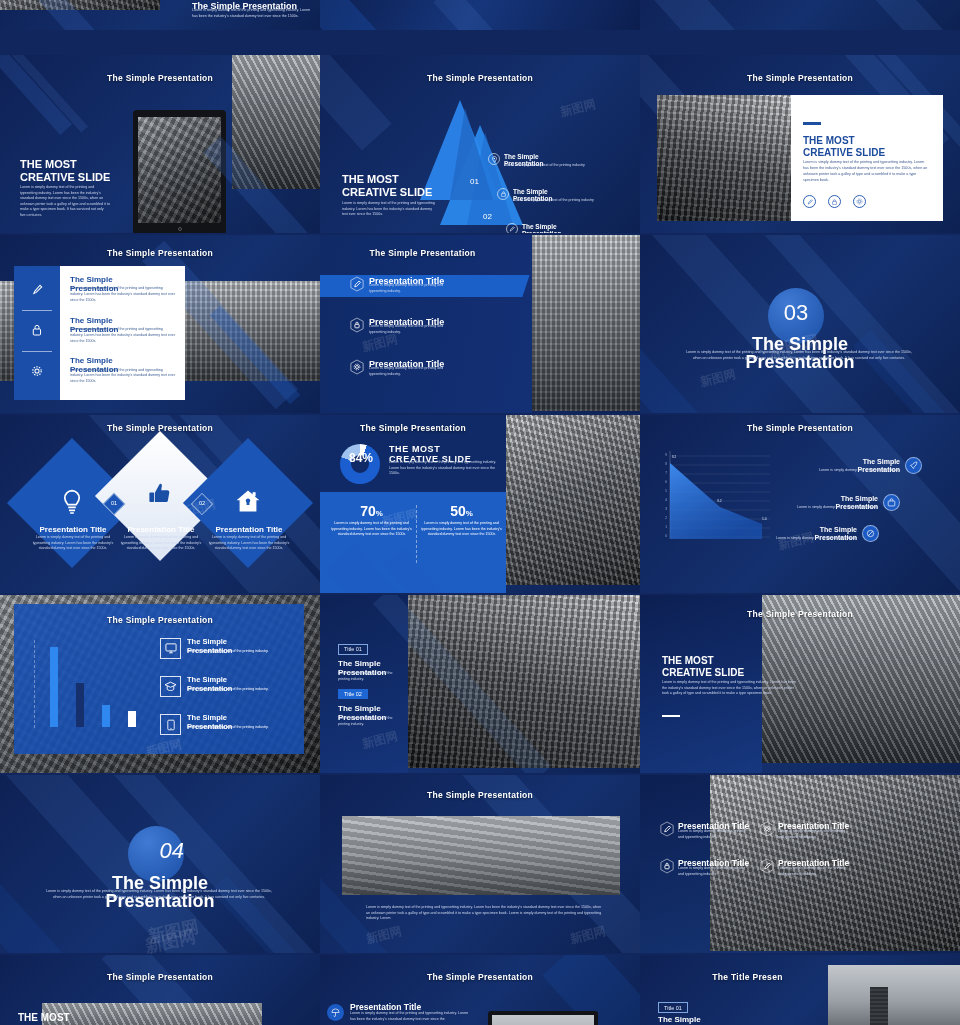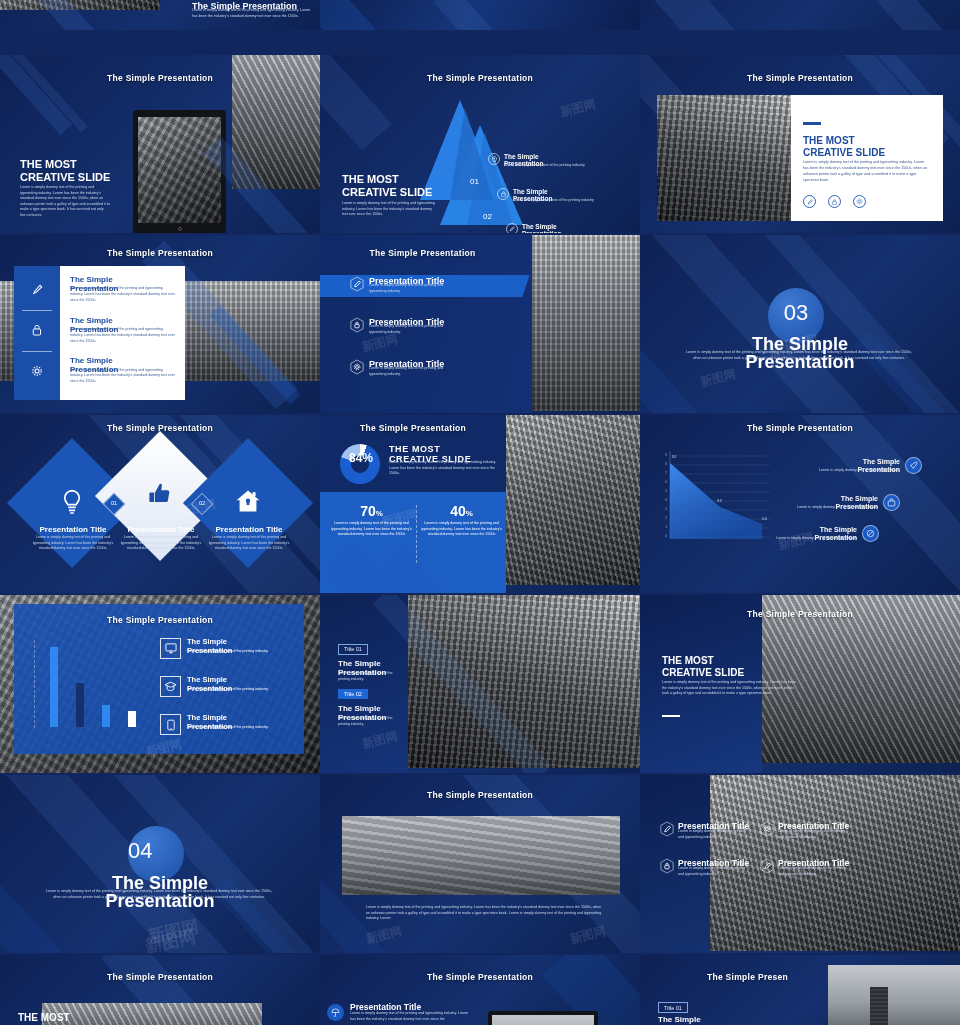--- a/index.html
+++ b/index.html
@@ -380,21 +380,21 @@
 
     <div style="position:absolute;left:10px;top:88px;width:83px;text-align:center;">
       <div style="color:#fff;font-size:14px;font-weight:bold;">
         <span>70</span><span style="font-size:8px;">%</span>
       </div>
       <div class="btxt btxt-w" style="margin-top:2px;">Lorem  is simply dummy text of the printing and typesetting industry. Lorem  has been the industry's standard dummy text ever since the 1500s</div>
     </div>
     <div style="position:absolute;left:96px;top:90px;width:1px;height:58px;border-left:1px dashed rgba(255,255,255,.45);"></div>
     <div style="position:absolute;left:100px;top:88px;width:83px;text-align:center;">
       <div style="color:#fff;font-size:14px;font-weight:bold;">
-        <span>40</span><span style="font-size:8px;">%</span>
+        <span>50</span><span style="font-size:8px;">%</span>
       </div>
       <div class="btxt btxt-w" style="margin-top:2px;">Lorem  is simply dummy text of the printing and typesetting industry. Lorem  has been the industry's standard dummy text ever since the 1500s</div>
     </div>
     <div class="wm sm" style="left:62px;top:95px;transform:rotate(-14deg);">新图网</div>
   </div>
 
   <div class="slide" style="left:640px;top:415px;width:320px;height:178px;">
     <div class="bg-navy"></div>
     <div class="diag3" style="left:250px;top:-60px;width:46px;height:300px;"></div>
     <div class="ttl hdr" style="top:8px;">The Simple Presentation</div>
@@ -567,21 +567,21 @@
     <div style="position:absolute;left:22px;top:120px;width:18px;height:2px;background:#fff;"></div>
   </div>
 
   <div class="slide" style="left:0;top:775px;width:320px;height:178px;">
     <div class="bg-navy"></div>
     <div class="diag3" style="left:95px;top:-60px;width:46px;height:300px;"></div>
     <div class="diag3" style="left:200px;top:-60px;width:30px;height:300px;"></div>
     <div class="diag2" style="left:22px;top:95px;width:40px;height:180px;opacity:.45;"></div>
     <div class="diag2" style="left:268px;top:85px;width:22px;height:180px;opacity:.4;"></div>
     <div class="circ" style="position:absolute;left:128px;top:51px;width:56px;height:56px;background:radial-gradient(circle at 35% 28%,#3f7ad4,#1c4fa6);"></div>
-    <div class="sect-num" style="position:absolute;left:128px;top:63px;width:56px;text-align:left;font-size:22px;">04</div>
+    <div class="sect-num" style="position:absolute;left:128px;top:63px;width:56px;text-align:right;font-size:22px;font-style:italic;">04</div>
     <div style="position:absolute;left:0;right:0;top:98px;text-align:center;color:#fff;font-size:18px;font-weight:bold;">The Simple</div>
     <div style="position:absolute;left:0;right:0;top:116px;text-align:center;color:#fff;font-size:18px;font-weight:bold;">Presentation</div>
     <div class="btxt" style="position:absolute;left:45px;top:114px;width:228px;text-align:center;">Lorem  is simply dummy text of the printing and typesetting industry. Lorem  has been the industry's standard dummy text ever since the 1500s, when an unknown printer took a galley of type and scrambled it to make a type specimen book. It has survived not only five centuries.</div>
     <div class="wm" style="left:148px;top:145px;transform:rotate(-12deg);">新图网</div>
   </div>
 
   <div class="slide" style="left:320px;top:775px;width:320px;height:178px;">
     <div class="bg-navy"></div>
     <div class="diag3" style="left:230px;top:-50px;width:40px;height:280px;"></div>
     <div class="diag2" style="left:30px;top:85px;width:30px;height:180px;opacity:.4;"></div>
@@ -673,21 +673,21 @@
     <div class="photo" style="left:168px;top:56px;width:110px;height:70px;background:#111317;border-radius:3px;">
       <div class="sky" style="position:absolute;left:4px;top:4px;right:4px;bottom:8px;"></div>
     </div>
   </div>
 
   <div class="slide" style="left:640px;top:955px;width:320px;height:70px;">
     <div class="bg-navy"></div>
     <div class="photo sky" style="left:188px;top:10px;width:132px;height:60px;">
       <div style="position:absolute;left:42px;top:22px;width:18px;height:40px;background:repeating-linear-gradient(0deg,#3a3d42 0 2px,#2a2d31 2px 4px);"></div>
     </div>
-    <div class="ttl hdr" style="top:17px;width:215px;">The Simple Presen</div>
+    <div class="ttl hdr" style="top:17px;width:215px;">The Title Presen</div>
     <span style="position:absolute;left:18px;top:47px;display:inline-block;border:1px solid #7fa6e0;color:#e7eefb;font-size:5.5px;padding:1.5px 5px;">Title 01</span>
     <div style="position:absolute;left:18px;top:60px;color:#fff;font-size:8px;font-weight:bold;">The Simple</div>
   </div>
 
   <div class="wm" style="left:145px;top:930px;transform:rotate(-12deg);">新图网</div>
   <div class="wm sm" style="left:700px;top:370px;transform:rotate(-14deg);">新图网</div>
   <div class="wm sm" style="left:880px;top:190px;transform:rotate(-14deg);">新图网</div>
   <div class="wm sm" style="left:560px;top:100px;transform:rotate(-14deg);">新图网</div>
   <div class="wm sm" style="left:180px;top:500px;transform:rotate(-14deg);">新图网</div>
 

